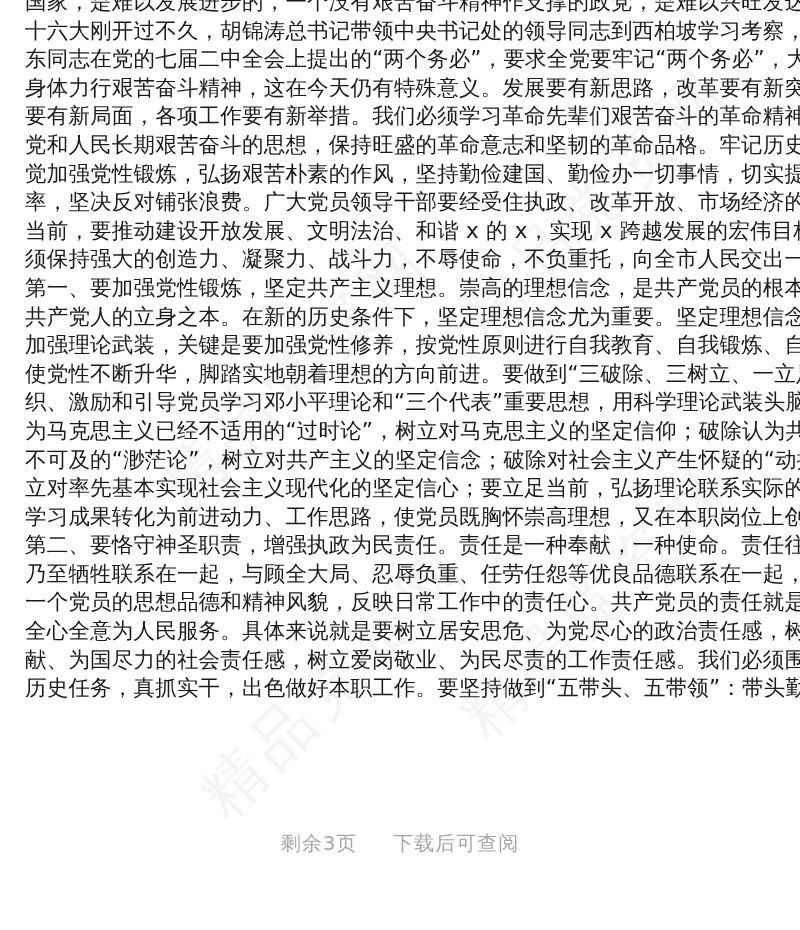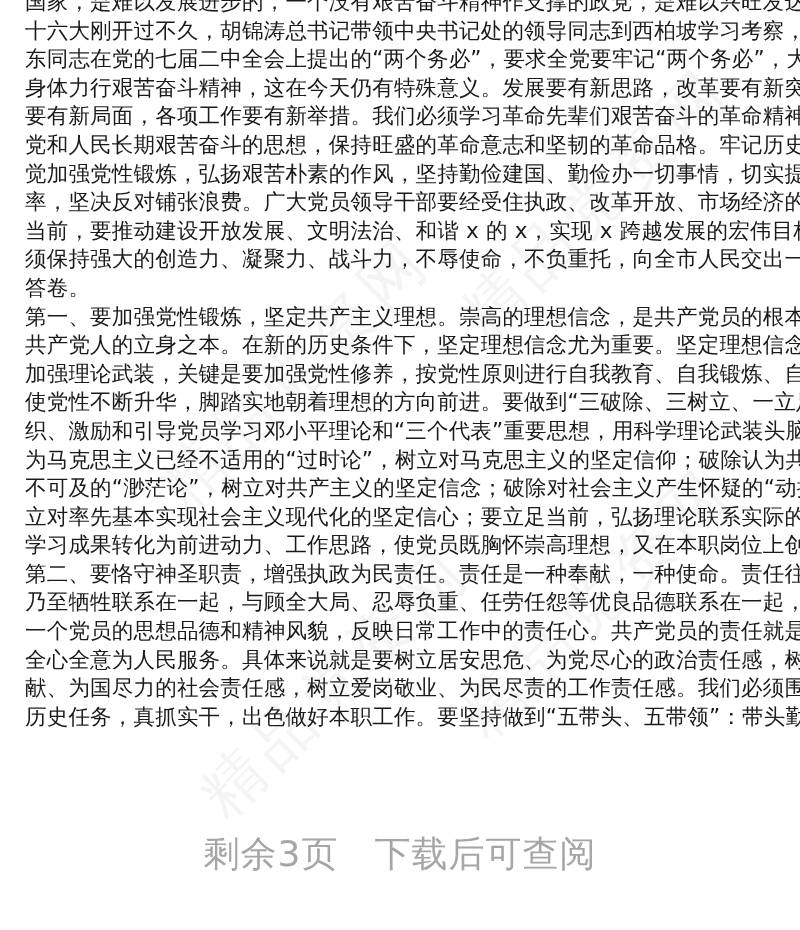--- a/index.html
+++ b/index.html
@@ -41,21 +41,21 @@
     white-space: nowrap;
     pointer-events: none;
     letter-spacing: 8px;
   }
   .more {
     position: absolute;
     left: 0;
     top: 830px;
     width: 800px;
     text-align: center;
-    font-size: 36px;
+    font-size: 20px;
     color: #a6a6a6;
     letter-spacing: 1px;
   }
   .more span.gap { display: inline-block; width: 36px; }
 </style>
 </head>
 <body>
 
 <div class="watermark" style="left:120px; top:330px;">精品党资网</div>
 <div class="watermark" style="left:420px; top:160px;">精品党资网</div>
@@ -66,21 +66,20 @@
     <div class="line">国家，是难以发展进步的，一个没有艰苦奋斗精神作支撑的政党，是难以兴旺发达的。党的</div>
     <div class="line">十六大刚开过不久，胡锦涛总书记带领中央书记处的领导同志到西柏坡学习考察，重温毛泽</div>
     <div class="line">东同志在党的七届二中全会上提出的“两个务必”，要求全党要牢记“两个务必”，大力倡导并</div>
     <div class="line">身体力行艰苦奋斗精神，这在今天仍有特殊意义。发展要有新思路，改革要有新突破，开放</div>
     <div class="line">要有新局面，各项工作要有新举措。我们必须学习革命先辈们艰苦奋斗的革命精神，树立为</div>
     <div class="line">党和人民长期艰苦奋斗的思想，保持旺盛的革命意志和坚韧的革命品格。牢记历史责任，自</div>
     <div class="line">觉加强党性锻炼，弘扬艰苦朴素的作风，坚持勤俭建国、勤俭办一切事情，切实提高工作效</div>
     <div class="line">率，坚决反对铺张浪费。广大党员领导干部要经受住执政、改革开放、市场经济的考验，做</div>
     <div class="line">当前，要推动建设开放发展、文明法治、和谐 x 的 x，实现 x 跨越发展的宏伟目标，我们必</div>
     <div class="line">须保持强大的创造力、凝聚力、战斗力，不辱使命，不负重托，向全市人民交出一份满意的</div>
-    <div class="line last">答卷。</div>
     <div class="line">第一、要加强党性锻炼，坚定共产主义理想。崇高的理想信念，是共产党员的根本要求，是</div>
     <div class="line">共产党人的立身之本。在新的历史条件下，坚定理想信念尤为重要。坚定理想信念，首要要</div>
     <div class="line">加强理论武装，关键是要加强党性修养，按党性原则进行自我教育、自我锻炼、自我完善，</div>
     <div class="line">使党性不断升华，脚踏实地朝着理想的方向前进。要做到“三破除、三树立、一立足”，即组</div>
     <div class="line">织、激励和引导党员学习邓小平理论和“三个代表”重要思想，用科学理论武装头脑，破除认</div>
     <div class="line">为马克思主义已经不适用的“过时论”，树立对马克思主义的坚定信仰；破除认为共产主义遥</div>
     <div class="line">不可及的“渺茫论”，树立对共产主义的坚定信念；破除对社会主义产生怀疑的“动摇论”，树</div>
     <div class="line">立对率先基本实现社会主义现代化的坚定信心；要立足当前，弘扬理论联系实际的学风，把</div>
     <div class="line last">学习成果转化为前进动力、工作思路，使党员既胸怀崇高理想，又在本职岗位上创造新业绩，</div>
     <div class="line">第二、要恪守神圣职责，增强执政为民责任。责任是一种奉献，一种使命。责任往往同奉献</div>

